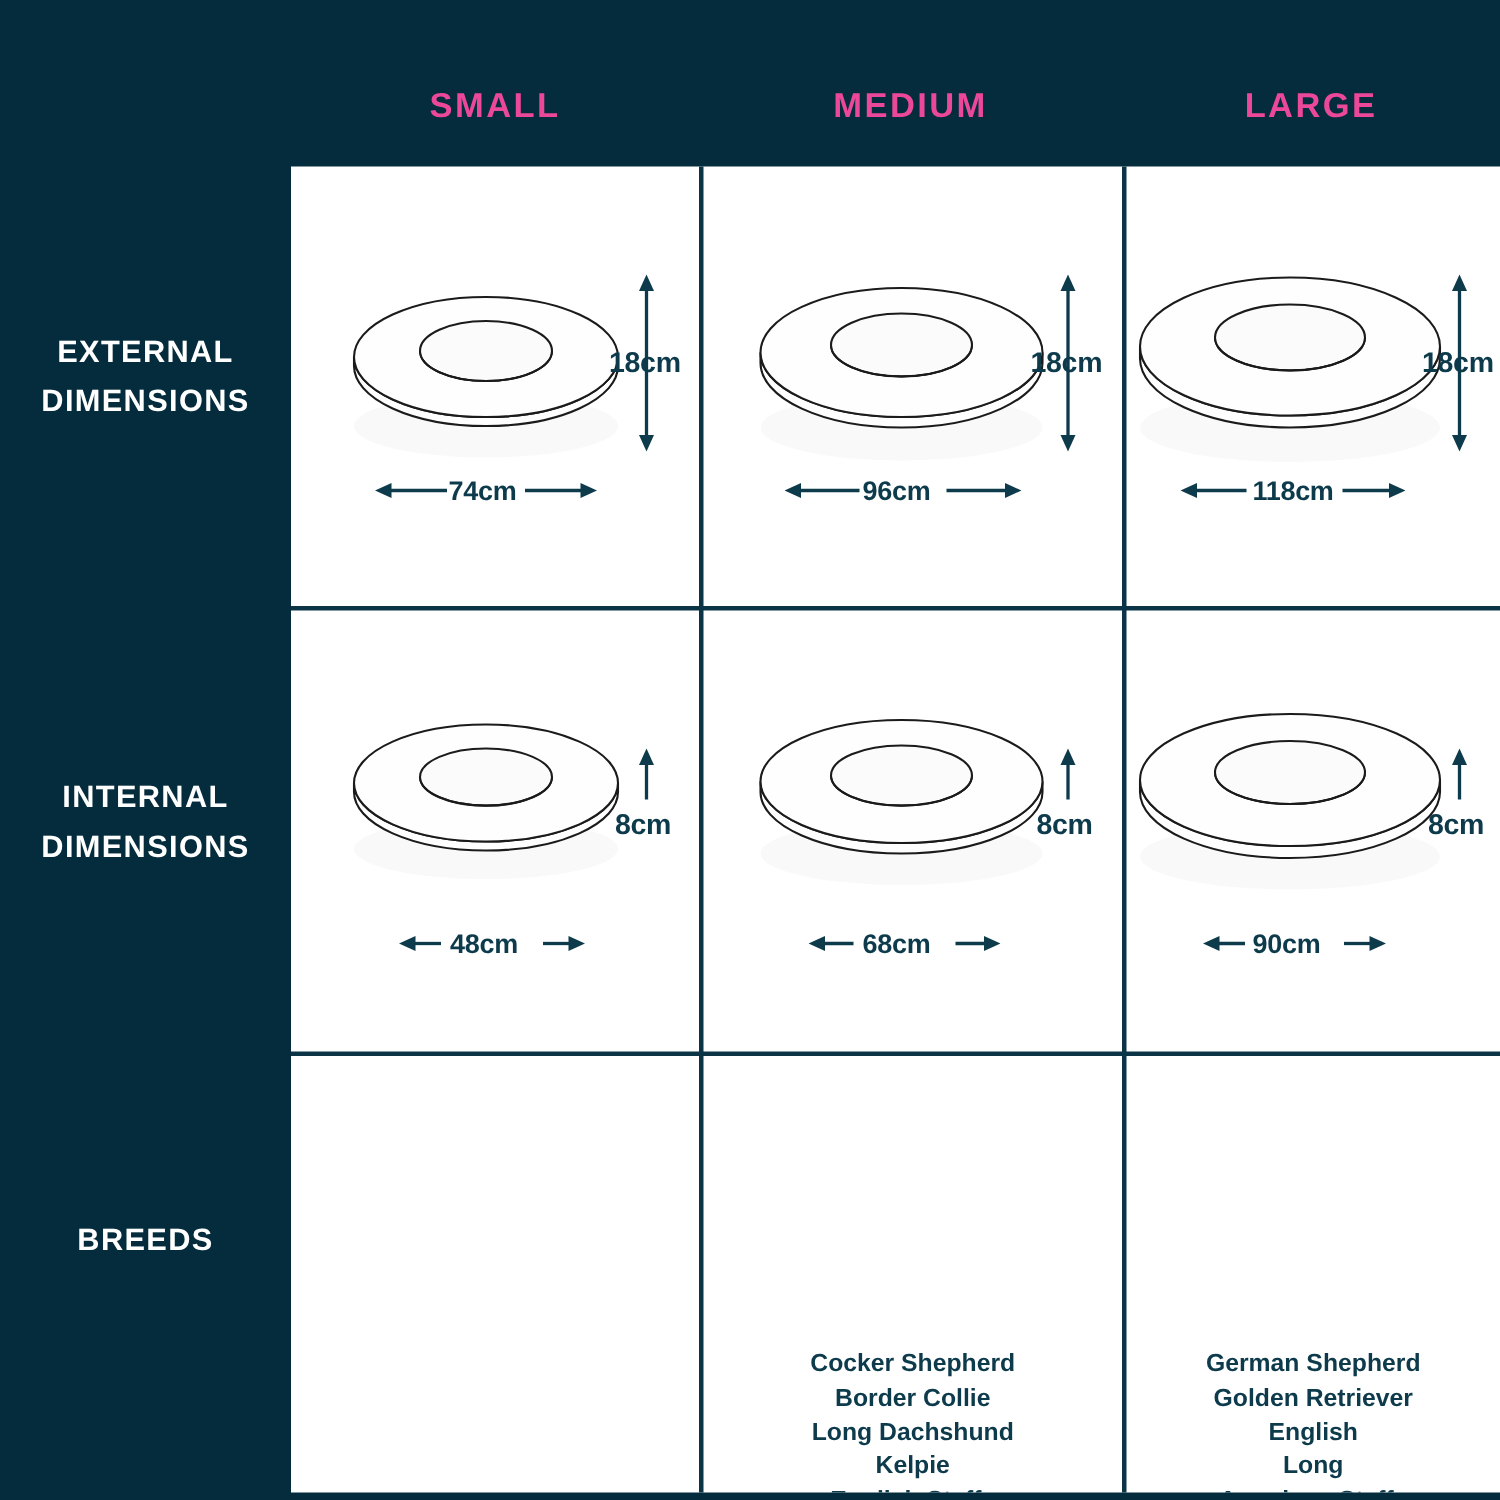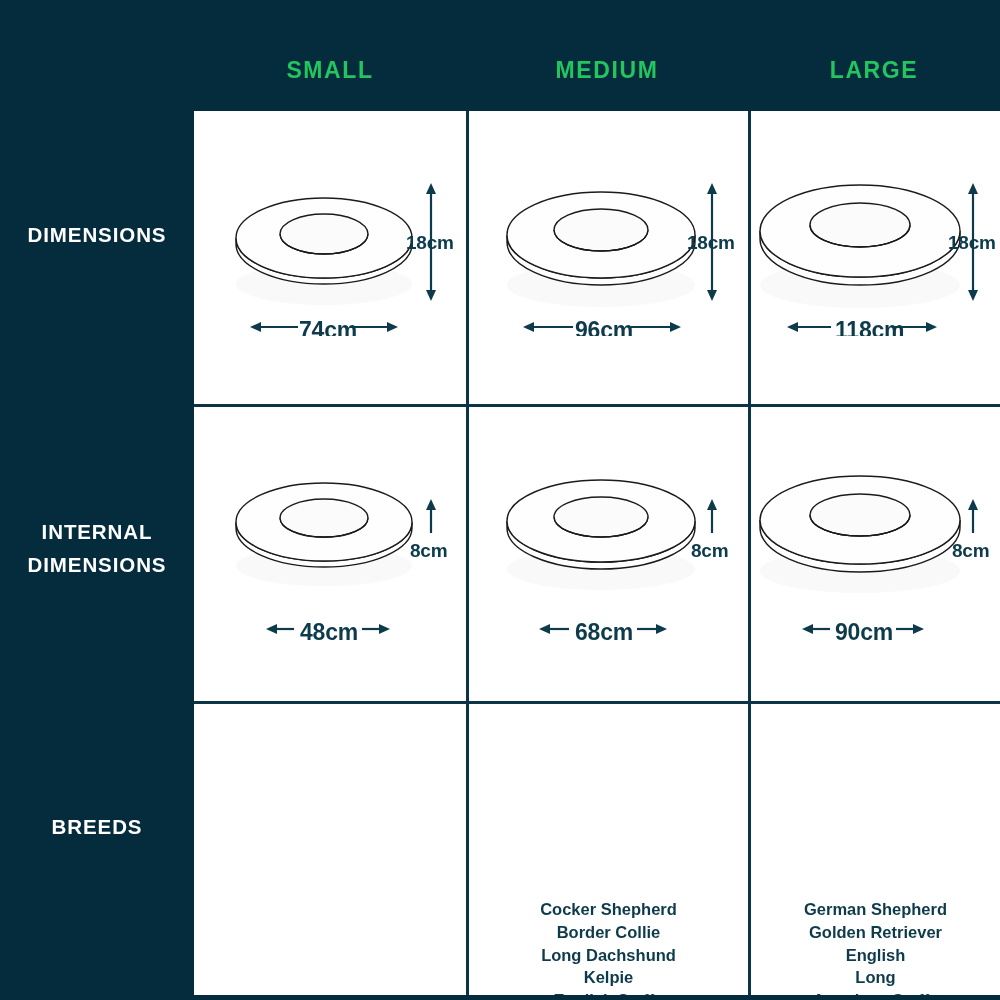--- a/index.html
+++ b/index.html
@@ -32,21 +32,21 @@
     top: 0;
     width: 806px;
     height: 111px;
     display: flex;
   }
   .col-header {
     flex: 1 1 0;
     display: flex;
     align-items: center;
     justify-content: center;
-    color: #22c55e;
+    color: #ec4899;
     font-size: 23px;
     font-weight: 600;
     letter-spacing: 1.6px;
     padding-top: 30px;
   }
   .col-header.small-col  { flex: 0 0 272px; }
   .col-header.medium-col { flex: 0 0 282px; }
   .col-header.large-col  { flex: 1 1 auto; }
 
   
@@ -104,21 +104,21 @@
 
   
   .dim-label {
     position: absolute;
     color: #0d3b4c;
     font-weight: 700;
     font-size: 19px;
     letter-spacing: -0.2px;
     white-space: nowrap;
   }
-  .dim-label.width-lbl  { font-size: 23px; }
+  .dim-label.width-lbl  { font-size: 18px; }
   .dim-label.height-lbl { font-size: 19px; }
 
   
   .breeds {
     position: absolute;
     left: 0;
     top: 0;
     width: 100%;
     height: 100%;
     display: flex;
@@ -142,20 +142,21 @@
 <div class="size-guide">
 
   <div class="col-headers">
     <div class="col-header small-col">SMALL</div>
     <div class="col-header medium-col">MEDIUM</div>
     <div class="col-header large-col">LARGE</div>
   </div>
 
   <div class="row-labels">
     <div class="row-label r1">
+      <div>EXTERNAL</div>
       <div>DIMENSIONS</div>
     </div>
     <div class="row-label r2">
       <div>INTERNAL</div>
       <div>DIMENSIONS</div>
     </div>
     <div class="row-label r3">
       <div>BREEDS</div>
     </div>
   </div>

